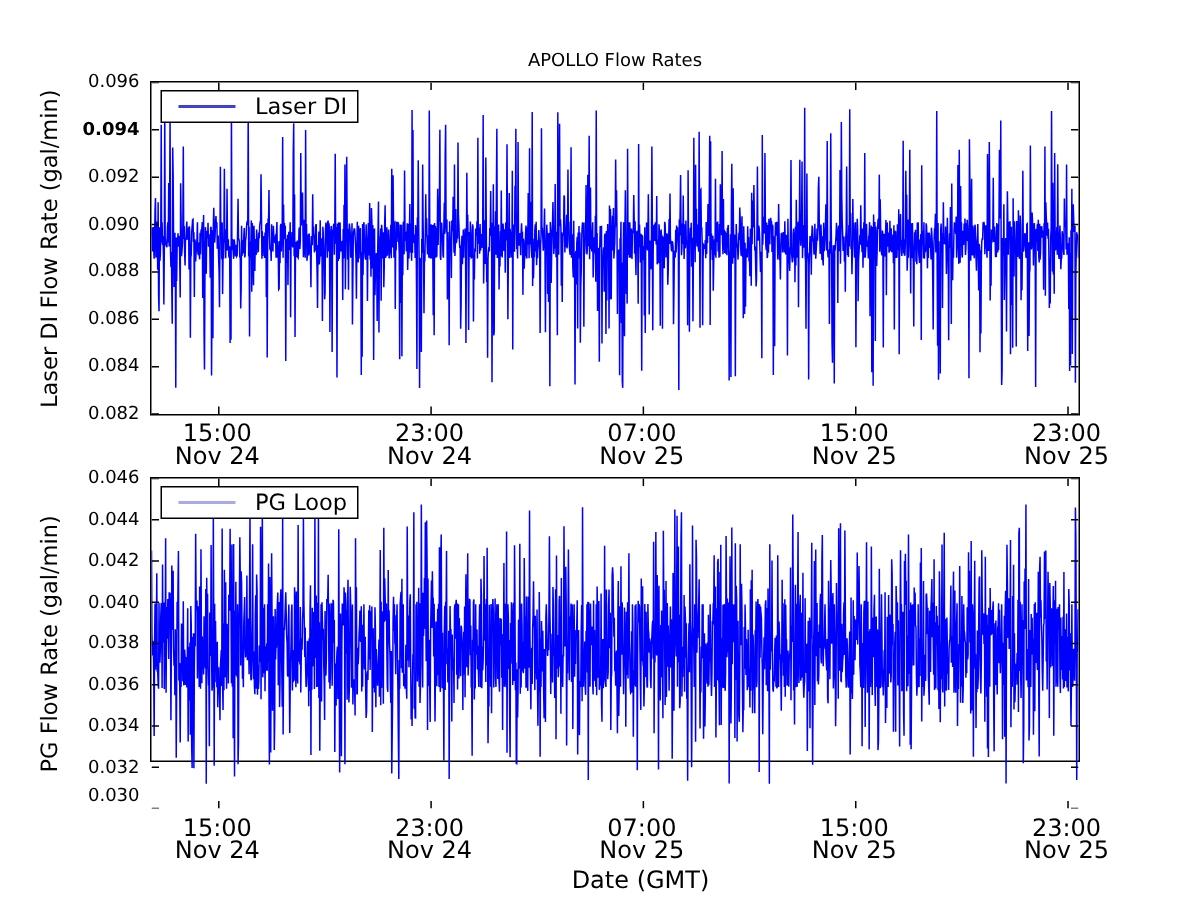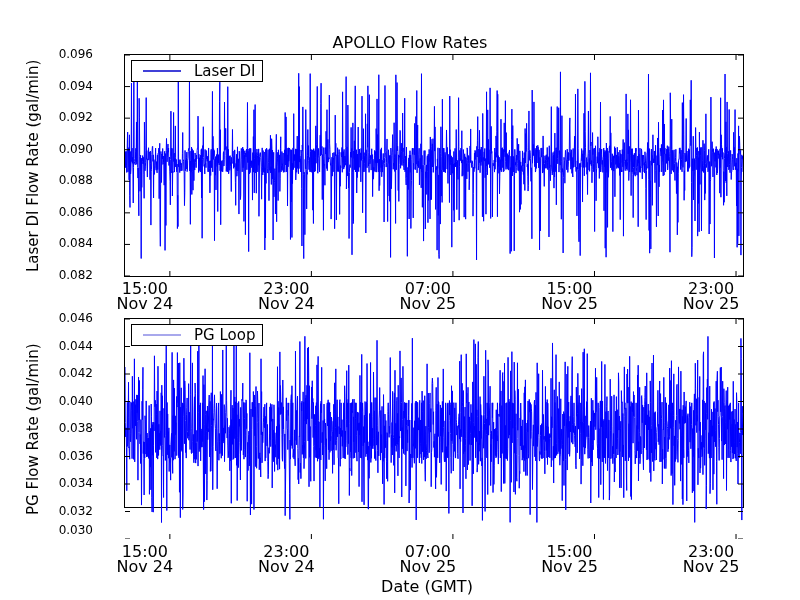--- a/index.html
+++ b/index.html
@@ -2,24 +2,24 @@
 <html><head>
 <meta charset="utf-8">
 <style>
   html,body{margin:0;padding:0;background:#fff;}
   #figure{
     position:relative;width:800px;height:600px;background:#fff;overflow:hidden;
     font-family:"DejaVu Sans","Liberation Sans",sans-serif;color:#000;
   }
   .title{
     position:absolute;left:100px;top:33px;width:620px;text-align:center;
-    font-size:16px;
+    font-size:12px;
   }
   .axes{
-    position:absolute;border:1px solid #000;background:#fff;box-sizing:border-box;margin-left:24px;
+    position:absolute;border:1px solid #000;background:#fff;box-sizing:border-box;
   }
   #axes-0{left:100px;top:54px;width:620px;height:223px;}
   #axes-1{left:100px;top:318px;width:620px;height:190px;}
   .plot-svg{position:absolute;left:0;top:0;}
   .legend{
     position:absolute;left:6px;top:5px;width:130px;height:20px;
     border:1px solid #000;background:#fff;display:flex;align-items:center;z-index:5;
   }
   .legend-line{display:inline-block;width:38px;height:0;border-top:2px solid #3838d0;margin-left:11px;}
   .legend-label{margin-left:13px;font-size:15px;white-space:nowrap;}
@@ -122,21 +122,21 @@
 
   <div class="ylabel" id="ylabel-0">Laser DI Flow Rate (gal/min)</div>
   <div class="ylabel" id="ylabel-1">PG Flow Rate (gal/min)</div>
   <div class="xlabel">Date (GMT)</div>
 <div class="ytick-label" style="left: 31px; top: 267px;">0.082</div>
     <div class="ytick-label" style="left: 31px; top: 235.429px;">0.084</div>
     <div class="ytick-label" style="left: 31px; top: 203.857px;">0.086</div>
     <div class="ytick-label" style="left: 31px; top: 172.286px;">0.088</div>
     <div class="ytick-label" style="left: 31px; top: 140.714px;">0.090</div>
     <div class="ytick-label" style="left: 31px; top: 109.143px;">0.092</div>
-    <div class="ytick-label" style="left: 31px; top: 77.5714px;">0.094</div>
+    <div class="ytick-label" style="left: 31px; top: 77.5714px; font-weight: bold;">0.094</div>
     <div class="ytick-label" style="left: 31px; top: 46px;">0.096</div>
     <div class="xtick-label" style="left: 99.8668px; top: 281px;">
       <div>15:00</div>
       <div>Nov 24</div>
     </div>
     <div class="xtick-label" style="left: 241.389px; top: 281px;">
       <div>23:00</div>
       <div>Nov 24</div>
     </div>
     <div class="xtick-label" style="left: 382.911px; top: 281px;">

